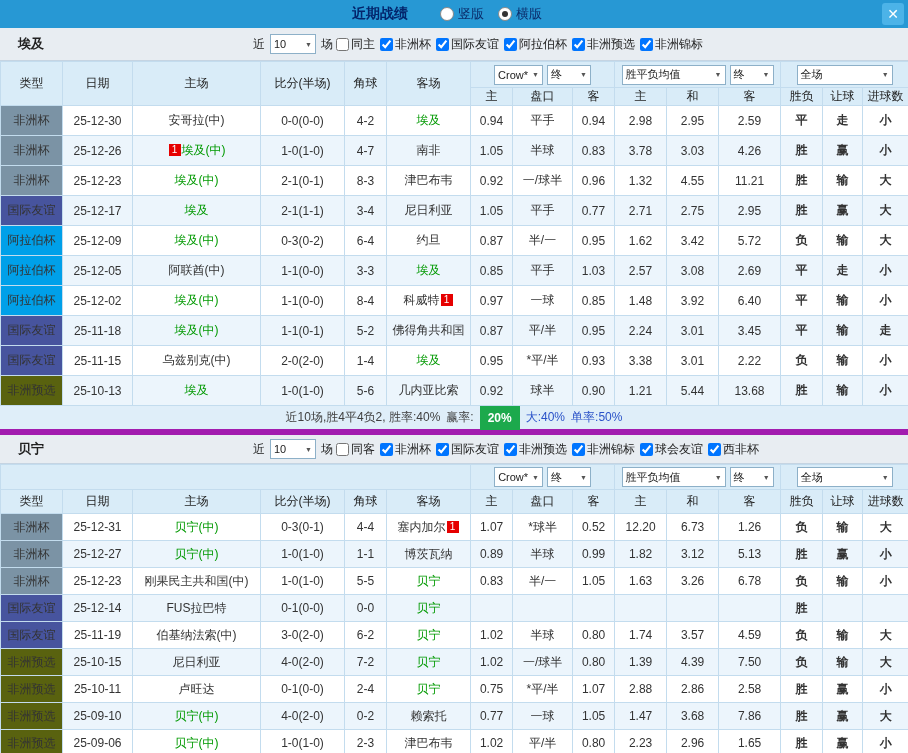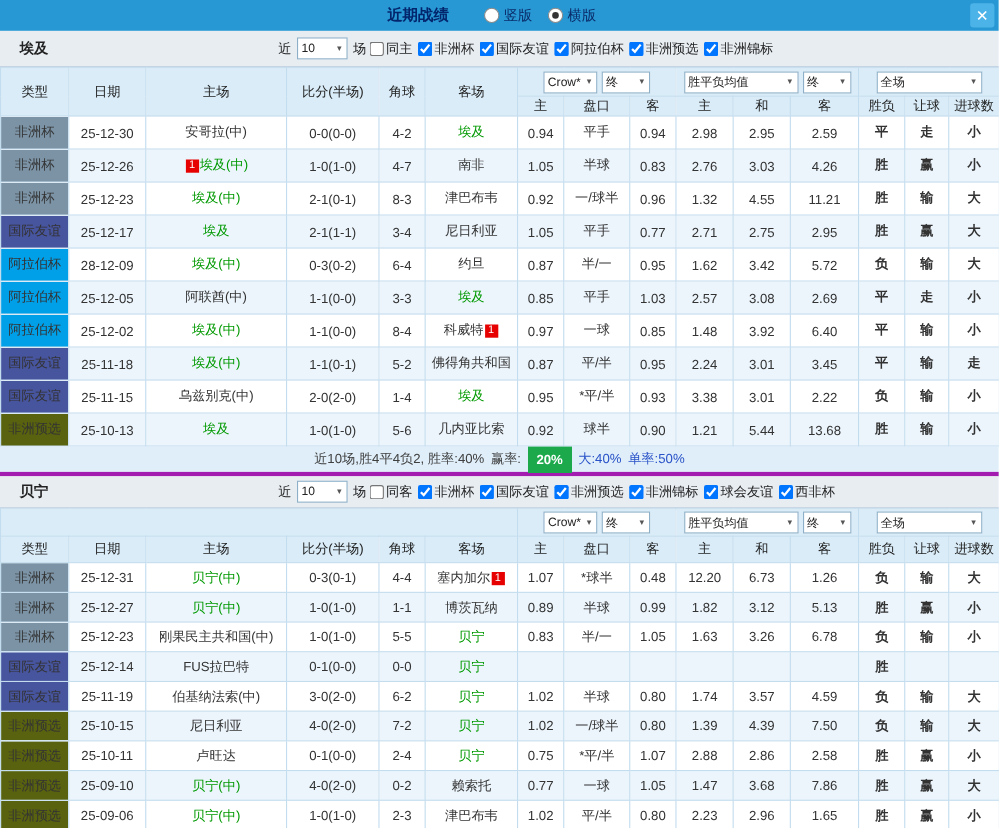--- a/index.html
+++ b/index.html
@@ -41,21 +41,21 @@
   .grid tbody tr:nth-child(even) td{background:#ecf5fc;}
   td.type{color:#fff;}
   td.score{color:#e60000;}
   .focal{color:#009900;}
   .rbadge{display:inline-block;background:#e60000;color:#fff;font-size:10px;line-height:12px;width:12px;height:12px;margin:0 1px;vertical-align:1px;}
   .c-red{color:#e60000;}
   .c-green{color:#009900;}
   .c-blue{color:#2a52c8;}
   td.res{font-weight:bold;}
   
-  .summary-row{height:23px;background:#dfeef9;border-bottom:4px solid #a21caf;display:flex;align-items:center;justify-content:center;font-size:12px;}
+  .summary-row{height:23px;background:#dfeef9;border-bottom:6px solid #a21caf;display:flex;align-items:center;justify-content:center;font-size:12px;}
   .summary-row span{margin:0 3px;}
   .badge{background:#1ca94c;color:#fff;padding:5px 8px;font-weight:bold;}
 </style>
 </head>
 <body>
 
 <div class="titlebar">
   <span class="tb-title">近期战绩</span>
   <label class="radio">
     <span class="rc"></span>
@@ -182,21 +182,21 @@
         <tr>
           <td class="type" style="background: rgb(123, 147, 165);">非洲杯</td>
           <td>25-12-26</td>
           <td><span class="rbadge">1</span><span class="focal">埃及(中)</span></td>
           <td class="score">1-0(1-0)</td>
           <td>4-7</td>
           <td><span>南非</span></td>
           <td>1.05</td>
           <td>半球</td>
           <td>0.83</td>
-          <td>2.76</td>
+          <td>3.78</td>
           <td>3.03</td>
           <td>4.26</td>
           <td class="res c-red">胜</td>
           <td class="res c-red">赢</td>
           <td class="res c-green">小</td>
         </tr>
         <tr>
           <td class="type" style="background: rgb(123, 147, 165);">非洲杯</td>
           <td>25-12-23</td>
           <td><span class="focal">埃及(中)</span></td>
@@ -225,21 +225,21 @@
           <td>0.77</td>
           <td>2.71</td>
           <td>2.75</td>
           <td>2.95</td>
           <td class="res c-red">胜</td>
           <td class="res c-red">赢</td>
           <td class="res c-red">大</td>
         </tr>
         <tr>
           <td class="type" style="background: rgb(0, 160, 233);">阿拉伯杯</td>
-          <td>28-12-09</td>
+          <td>25-12-09</td>
           <td><span class="focal">埃及(中)</span></td>
           <td class="score">0-3(0-2)</td>
           <td>6-4</td>
           <td><span>约旦</span></td>
           <td>0.87</td>
           <td>半/一</td>
           <td>0.95</td>
           <td>1.62</td>
           <td>3.42</td>
           <td>5.72</td>
@@ -444,21 +444,21 @@
       <tbody>
         <tr>
           <td class="type" style="background: rgb(123, 147, 165);">非洲杯</td>
           <td>25-12-31</td>
           <td><span class="focal">贝宁(中)</span></td>
           <td class="score">0-3(0-1)</td>
           <td>4-4</td>
           <td><span>塞内加尔</span><span class="rbadge">1</span></td>
           <td>1.07</td>
           <td class="c-red">*球半</td>
-          <td>0.48</td>
+          <td>0.52</td>
           <td>12.20</td>
           <td>6.73</td>
           <td>1.26</td>
           <td class="res c-green">负</td>
           <td class="res c-green">输</td>
           <td class="res c-red">大</td>
         </tr>
         <tr>
           <td class="type" style="background: rgb(123, 147, 165);">非洲杯</td>
           <td>25-12-27</td>

